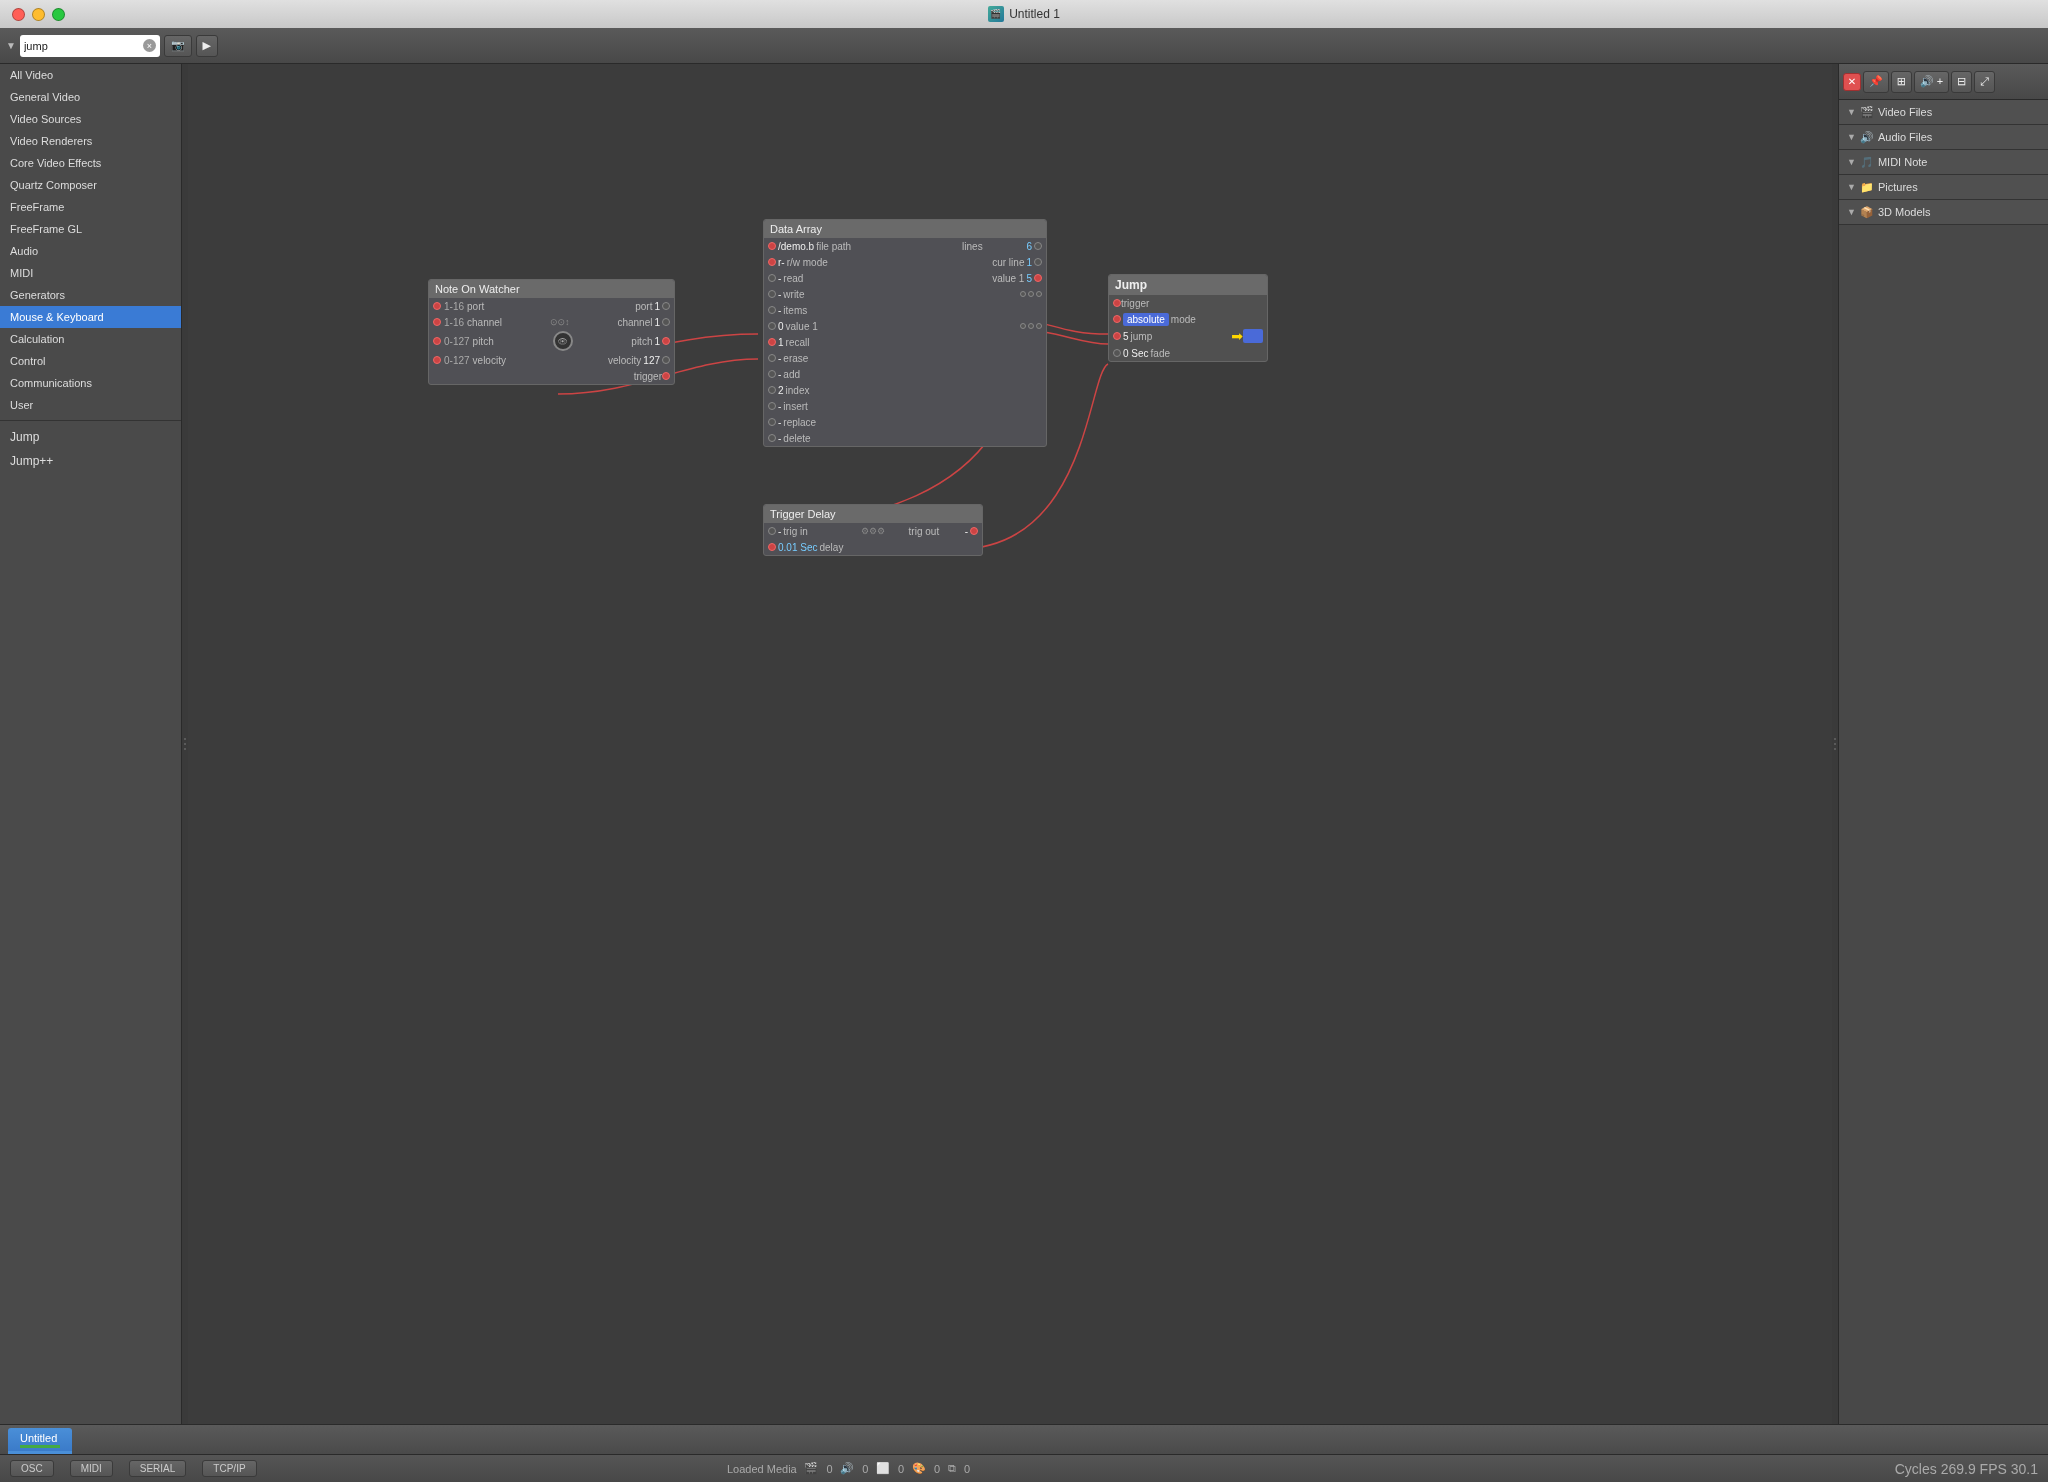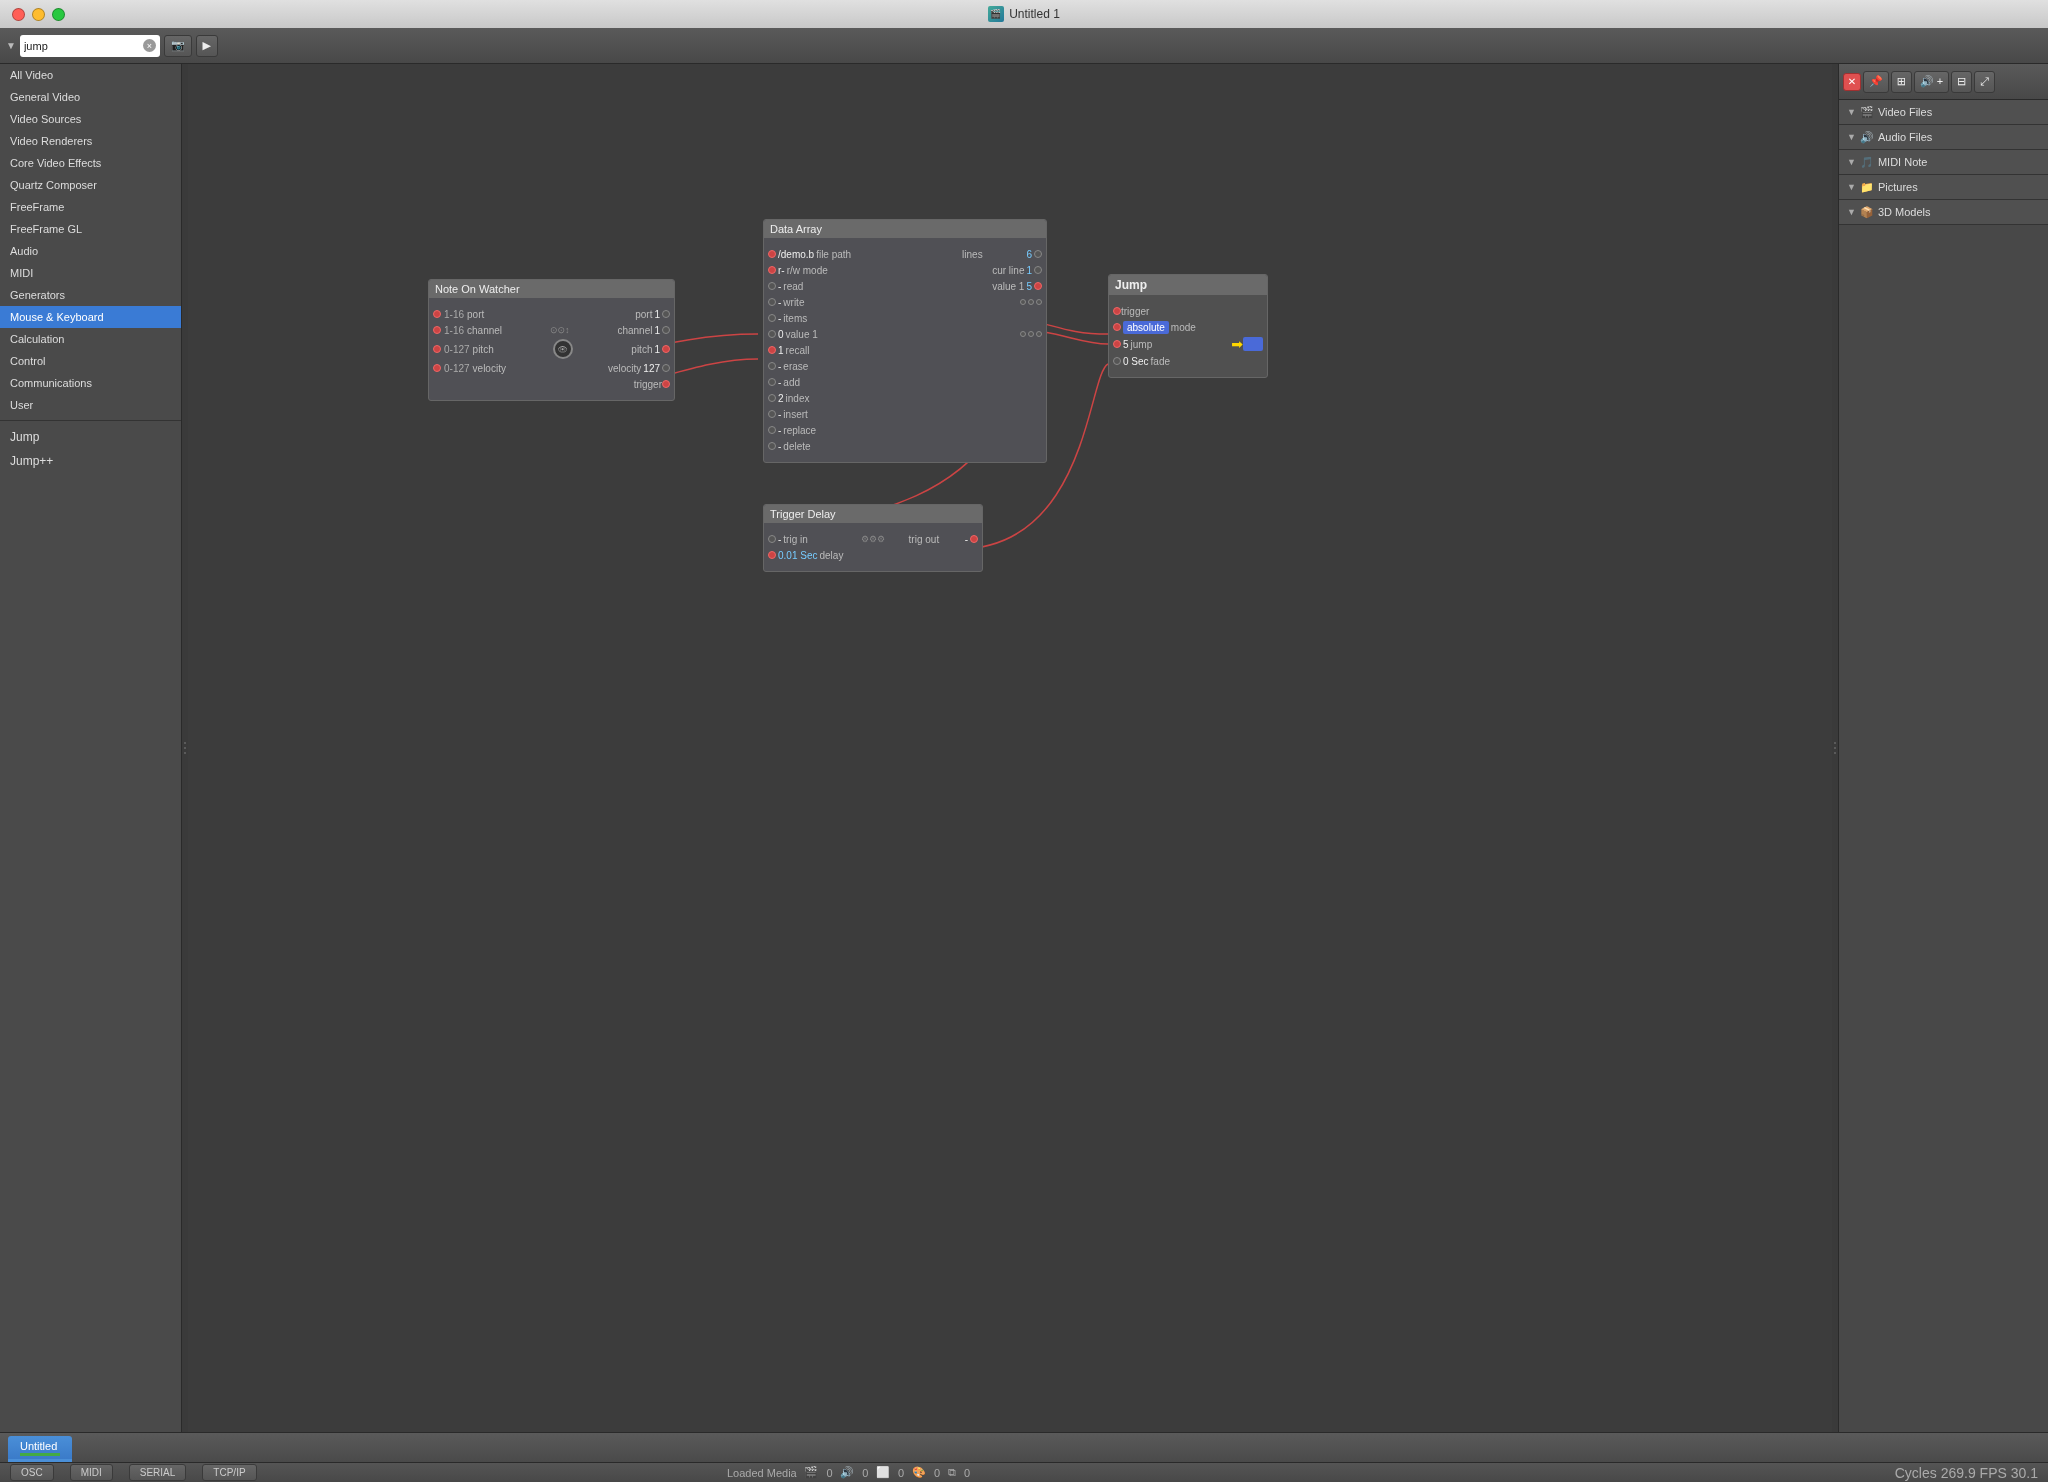--- a/index.html
+++ b/index.html
@@ -208,21 +208,21 @@
     }
     .node-header {
       background: #6a6a6a;
       padding: 3px 6px;
       font-size: 11px;
       color: #eee;
       border-radius: 2px 2px 0 0;
       font-weight: 500;
     }
     .node-body {
-      padding: 8px 0;
+      padding: 0 0;
     }
     .node-row {
       display: flex;
       align-items: center;
       padding: 1px 4px;
       font-size: 10px;
       color: #ccc;
       min-height: 16px;
     }
     .node-port {
@@ -285,21 +285,21 @@
     .connections-svg {
       position: absolute;
       top: 0; left: 0;
       width: 100%; height: 100%;
       pointer-events: none;
     }
 
     
     .statusbar {
       background: linear-gradient(to bottom, #555, #484848);
-      height: 20px;
+      height: 28px;
       display: flex;
       align-items: center;
       padding: 0 10px;
       border-top: 1px solid #2a2a2a;
       flex-shrink: 0;
       gap: 16px;
     }
     .status-tab {
       background: linear-gradient(to bottom, #666, #555);
       border: 1px solid #3a3a3a;

